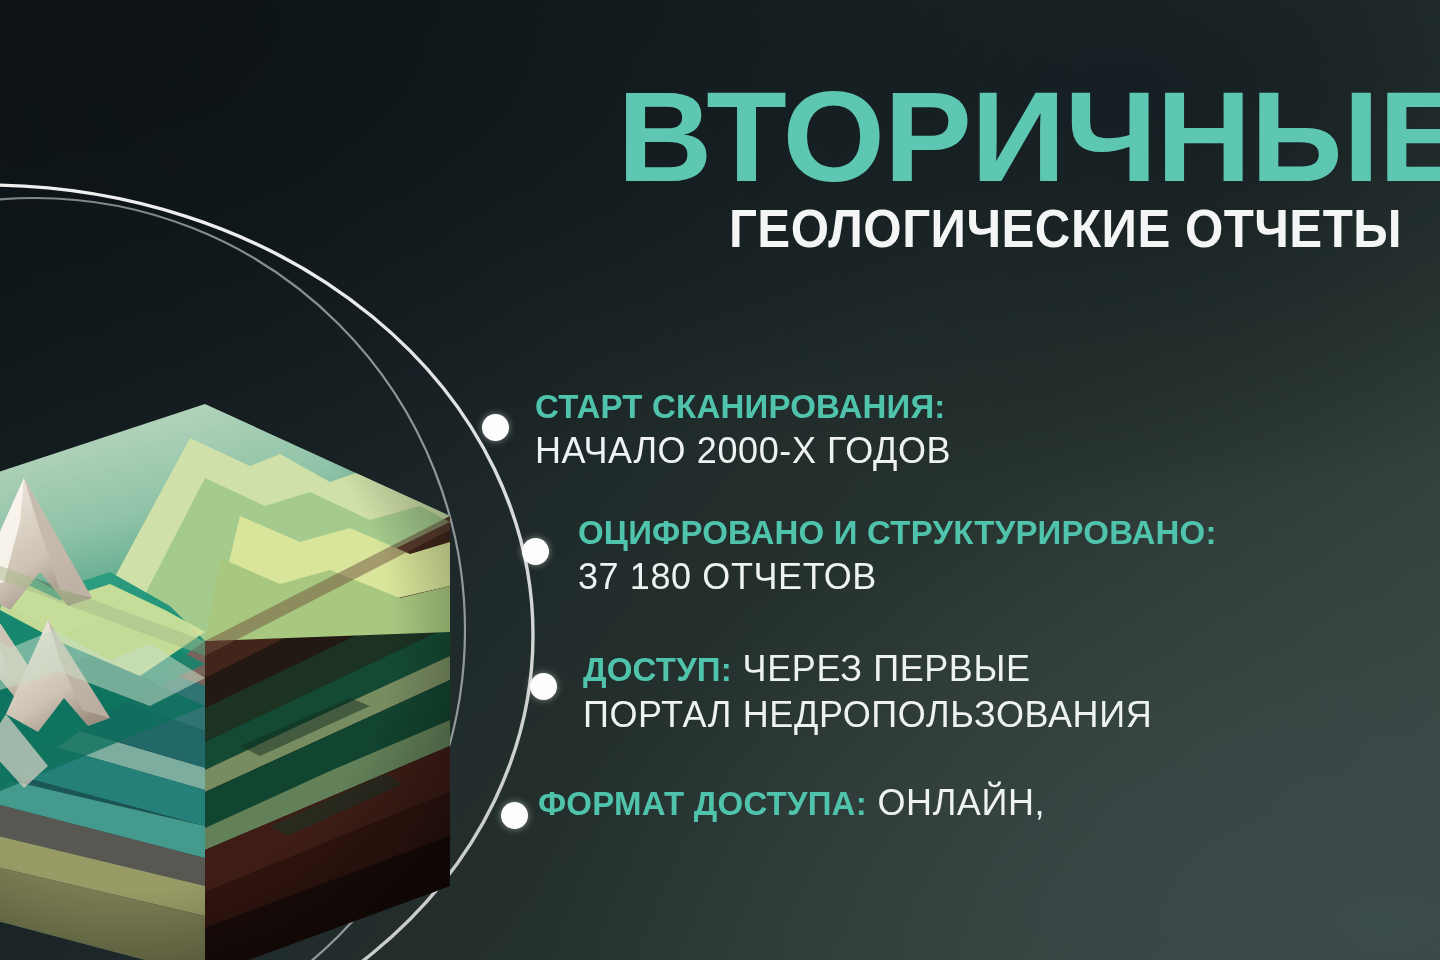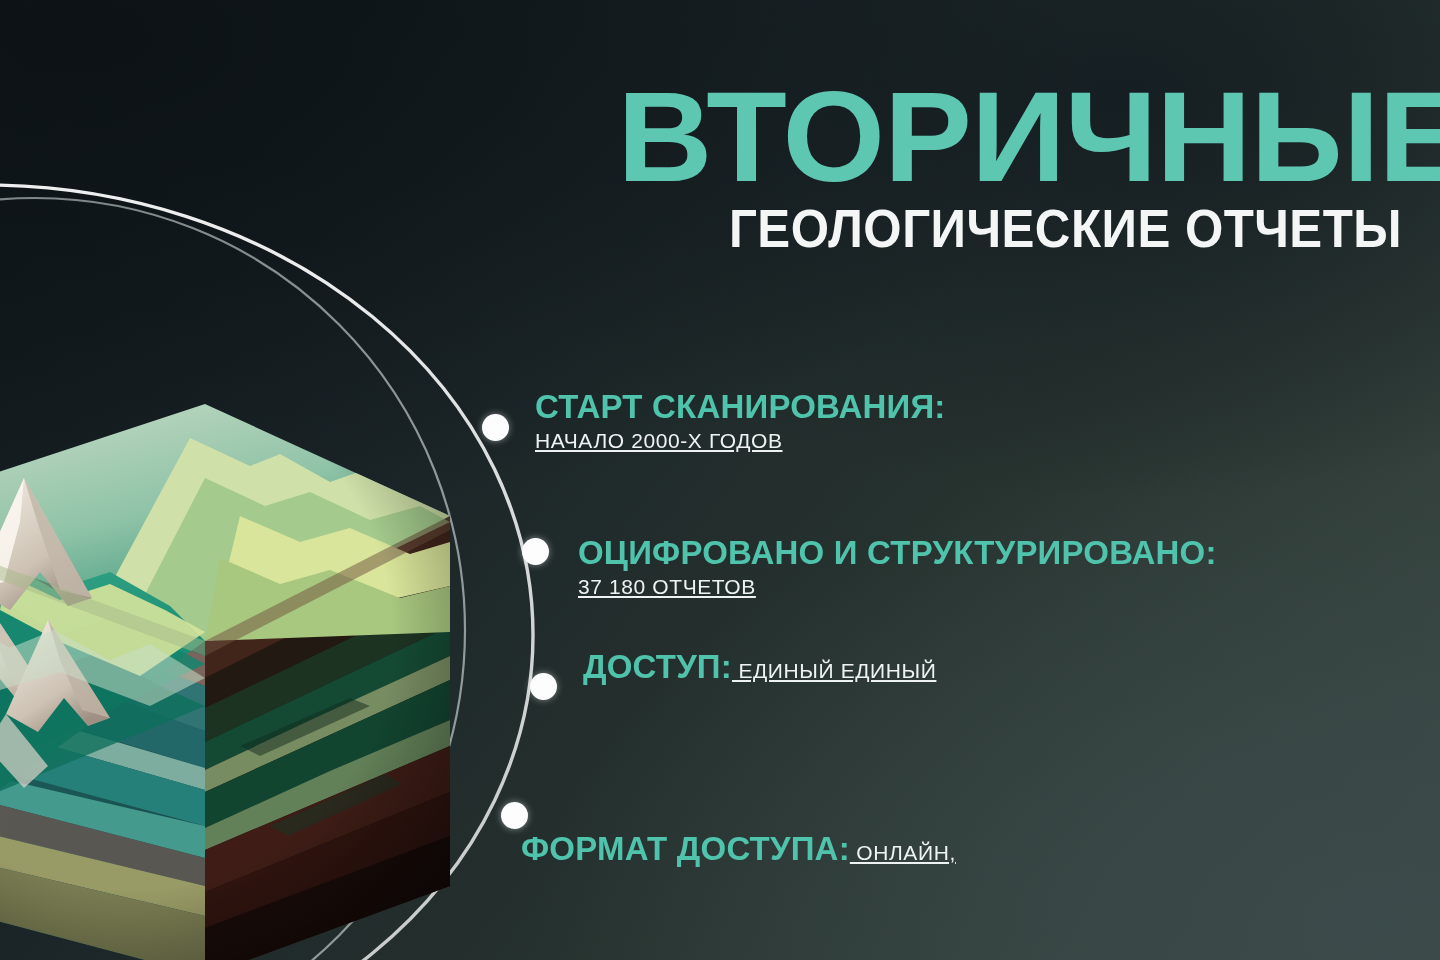--- a/index.html
+++ b/index.html
@@ -70,24 +70,23 @@
     font-weight:700;
     font-size:33px;
     line-height:1.28;
     letter-spacing:0.2px;
     white-space:nowrap;
   }
   .bullet .b-val {
     display:block;
     color:#eef2f2;
     font-weight:400;
-    font-size:21px;
+    font-size:36px;
     line-height:1.28;
     letter-spacing:0.6px;
-    text-decoration:underline;
   }
   .bullet.inline .b-key { display:inline;text-align:right; }
   .bullet.inline .b-val { display:inline; }
   .bullet.inline .b-line { display:block; white-space:nowrap; }
 
   .dot {
     position:absolute;
     width:27px; height:27px;
     border-radius:50%;
     background:#fdfdfd;
@@ -261,32 +260,35 @@
     <div class="dot" style="left:482px;  top:414px;"></div>
     <div class="dot" style="left:522px;  top:538px;"></div>
     <div class="dot" style="left:530px;  top:673px;"></div>
     <div class="dot" style="left:501px;  top:802px;"></div>
 
     <div class="bullet" style="left:535px; top:386px;">
       <span class="b-key">СТАРТ СКАНИРОВАНИЯ:</span>
       <span class="b-val">НАЧАЛО 2000-Х ГОДОВ</span>
     </div>
 
-    <div class="bullet" style="left:578px; top:532px;">
+    <div class="bullet" style="left:578px; top:512px;">
       <span class="b-key">ОЦИФРОВАНО И СТРУКТУРИРОВАНО:</span>
       <span class="b-val">37 180 ОТЧЕТОВ</span>
     </div>
 
     <div class="bullet inline" style="left:583px; top:646px;">
       <span class="b-line">
-        <span class="b-key">ДОСТУП:</span><span class="b-val"> ЕДИНЫЙ ЕДИНЫЙ</span>
+        <span class="b-key">ДОСТУП:</span><span class="b-val"> ЧЕРЕЗ ПЕРВЫЕ</span>
       </span>
-    </div>
-
-    <div class="bullet inline" style="left:521px; top:780px;margin-top:48px;">
+      <span class="b-line">
+        <span class="b-val">ПОРТАЛ НЕДРОПОЛЬЗОВАНИЯ</span>
+      </span>
+    </div>
+
+    <div class="bullet inline" style="left:538px; top:780px;">
       <span class="b-line">
         <span class="b-key">ФОРМАТ ДОСТУПА:</span><span class="b-val"> ОНЛАЙН,</span>
       </span>
     </div>
 
   </div>
 
 </div>
 
 </body></html>

